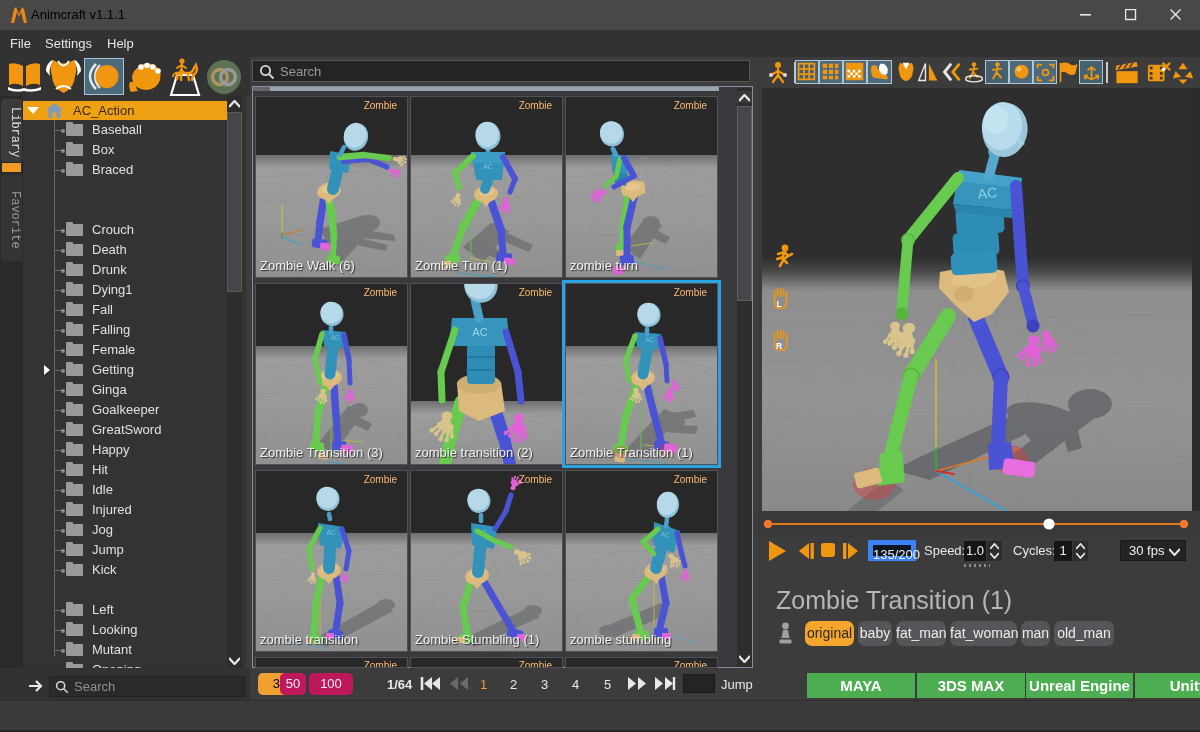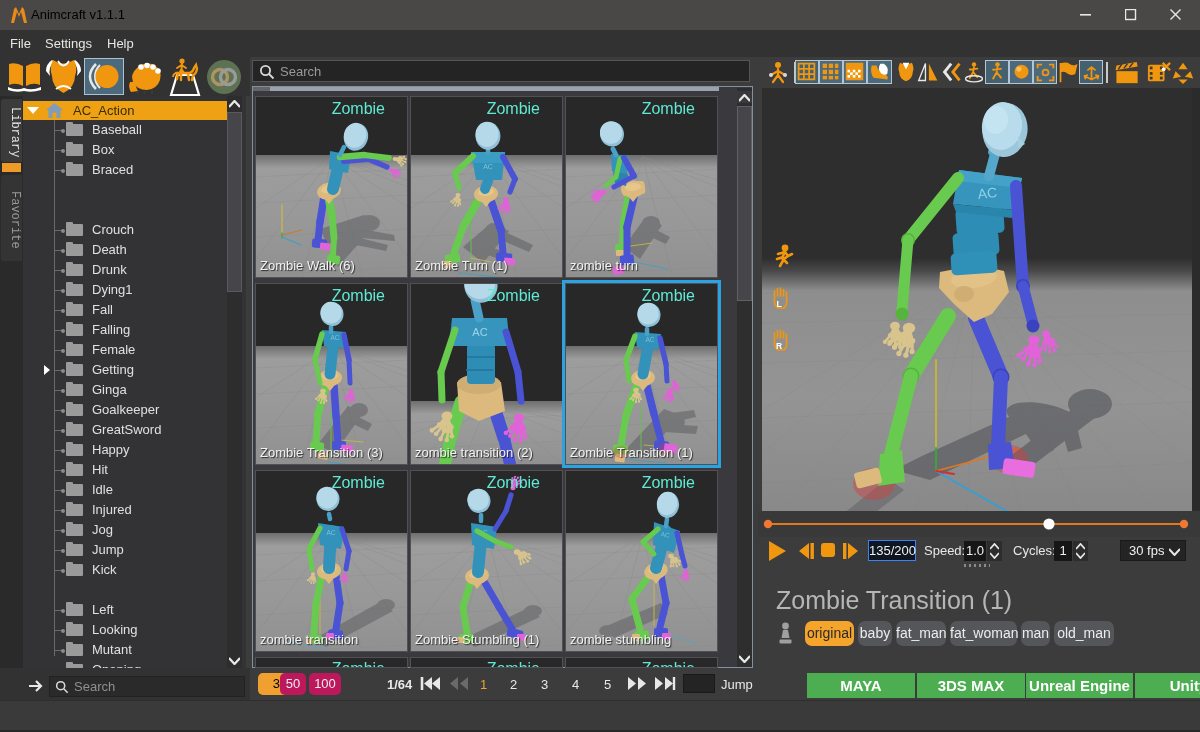--- a/index.html
+++ b/index.html
@@ -28,21 +28,21 @@
 .folder { position:absolute; left:43px; top:4px; width:17px; height:12px; background:#9a9a9a; border-radius:1px; }
 .folder:before { content:""; position:absolute; left:0; top:-2px; width:7px; height:3px; background:#9a9a9a; border-radius:1px 1px 0 0; }
 .conn { position:absolute; left:31px; top:10px; width:9px; height:1px; background:#6a6a6a; }
 .conn:after { content:""; position:absolute; left:7px; top:-1.5px; width:4px; height:4px; background:#8a8a8a; border-radius:50%; }
 #leftsearchrow { left:0; top:668px; width:250px; height:32px; background:#333232; }
 #leftsearch { left:49px; top:676px; width:196px; height:21px; background:#2a2a2a; border:1px solid #222; color:#909090; font-size:13px; }
 
 #midsearch { left:252px; top:60px; width:498px; height:22px; background:#242424; border:1px solid #555558; color:#9a9a9a; font-size:13px; }
 #gridwrap { left:252px; top:86px; width:501px; height:582px; background:#3a393d; border:1px solid #84909e; }
 .cell { position:absolute; width:153px; height:182px; background:#282828; overflow:hidden; border:1px solid #515155; }
-.ztag { position:absolute; top:3px; right:22px; font-size:16px; color:#5eead4; }
+.ztag { position:absolute; top:3px; right:10px; font-size:10px; color:#fdba74; }
 .clabel { position:absolute; left:4px; bottom:4px; font-size:13px; color:#f2f2f2; text-shadow:1px 1px 1px rgba(0,0,0,.7); white-space:nowrap; }
 #midbottom { left:250px; top:668px; width:508px; height:32px; background:#3c3c3c; color:#e8e8e8; font-size:13px; }
 .pgbtn { position:absolute; top:5px; height:22px; border-radius:5px; background:#be185d; color:#eee; text-align:center; line-height:22px; font-size:13px; }
 
 #rtoolbar { left:758px; top:57px; width:442px; height:31px; background:#3c3c3c; }
 #viewport { left:762px; top:88px; width:430px; height:423px; background:#2e2e2e; overflow:hidden; }
 #timeline { left:758px; top:511px; width:442px; height:26px; background:#393939; }
 #controls { left:758px; top:537px; width:442px; height:28px; background:#3c3c3c; }
 #rtitle { left:776px; top:586px; width:420px; font-size:25px; color:#b6b6b6; }
 .varbtn { position:absolute; top:621px; height:25px; border-radius:7px; background:#55565a; color:#ececec; font-size:14px; text-align:center; line-height:25px; }
@@ -1144,21 +1144,21 @@
   <div class="cell" style="left:410px;top:657px;height:11px">
       <div class="ztag" style="top:2px">Zombie</div>
     </div>
   <div class="cell" style="left:565px;top:657px;height:11px">
       <div class="ztag" style="top:2px">Zombie</div>
     </div>
 
   <div class="abs" id="midbottom">
       <div class="pgbtn" style="left:8px;width:44px;background:#f0a030;color:#000000">32</div>
       <div class="pgbtn" style="left:30px;width:26px">50</div>
-      <div class="pgbtn" style="left:59px;width:32px">100</div>
+      <div class="pgbtn" style="left:59px;width:44px">100</div>
       <span style="position:absolute;left:137px;top:9px;font-weight:bold">1/64</span>
       <svg style="position:absolute;left:170px;top:9px" width="20" height="13" viewBox="0 0 20 13">
         <path d="M2 0 V13" stroke="#e8e8e8" stroke-width="2.6"></path>
         <path d="M12 0 L4 6.5 L12 13 Z" fill="#e8e8e8"></path>
         <path d="M20 0 L12 6.5 L20 13 Z" fill="#e8e8e8"></path>
       </svg>
       <svg style="position:absolute;left:199px;top:9px" width="22" height="13" viewBox="0 0 22 13">
         <path d="M9 0 L1 6.5 L9 13 Z M19 0 L11 6.5 L19 13 Z" fill="#6a6a6a"></path>
       </svg>
       <span style="position:absolute;left:230px;top:9px;color:#f0a030">1</span>
@@ -1484,21 +1484,21 @@
         <path d="M12 1 L2 9 L12 17 Z" fill="#f0960f"></path>
         <rect x="13.5" y="1" width="3.4" height="16" fill="#f0960f"></rect>
       </svg>
       <svg style="position:absolute;left:62px;top:5px" width="16" height="16" viewBox="0 0 16 16">
         <rect x="1" y="1" width="14" height="14" rx="3" fill="#f0960f"></rect>
       </svg>
       <svg style="position:absolute;left:84px;top:5px" width="18" height="18" viewBox="0 0 18 18">
         <rect x="1" y="1" width="3.4" height="16" fill="#f0960f"></rect>
         <path d="M6 1 L16 9 L6 17 Z" fill="#f0960f"></path>
       </svg>
-      <div style="position:absolute;left:110px;top:3px;width:48px;height:21px;background:#0e1621;border:1px solid #3b82f6;color:#f0f0f0;font-size:13px;text-align:center;line-height:20px">135/200</div>
+      <div style="position:absolute;left:110px;top:3px;width:48px;height:21px;background:#0e1621;border:5px solid #3b82f6;color:#f0f0f0;font-size:13px;text-align:center;line-height:20px">135/200</div>
       <span style="position:absolute;left:166px;top:6px;color:#e8e8e8;font-size:13px">Speed:</span>
       <div style="position:absolute;left:206px;top:4px;width:22px;height:20px;background:#161616;color:#f0f0f0;font-size:13px;text-align:center;line-height:19px">1.0</div>
       <div style="position:absolute;left:229px;top:4px;width:15px;height:20px;background:#2d2d2d">
         <svg style="position:absolute;left:3px;top:2px" width="9" height="7">
           <path d="M0 6 L4.5 1 L9 6" stroke="#e8e8e8" stroke-width="1.8" fill="none"></path>
         </svg>
         <svg style="position:absolute;left:3px;bottom:2px" width="9" height="7">
           <path d="M0 1 L4.5 6 L9 1" stroke="#e8e8e8" stroke-width="1.8" fill="none"></path>
         </svg>
       </div>

